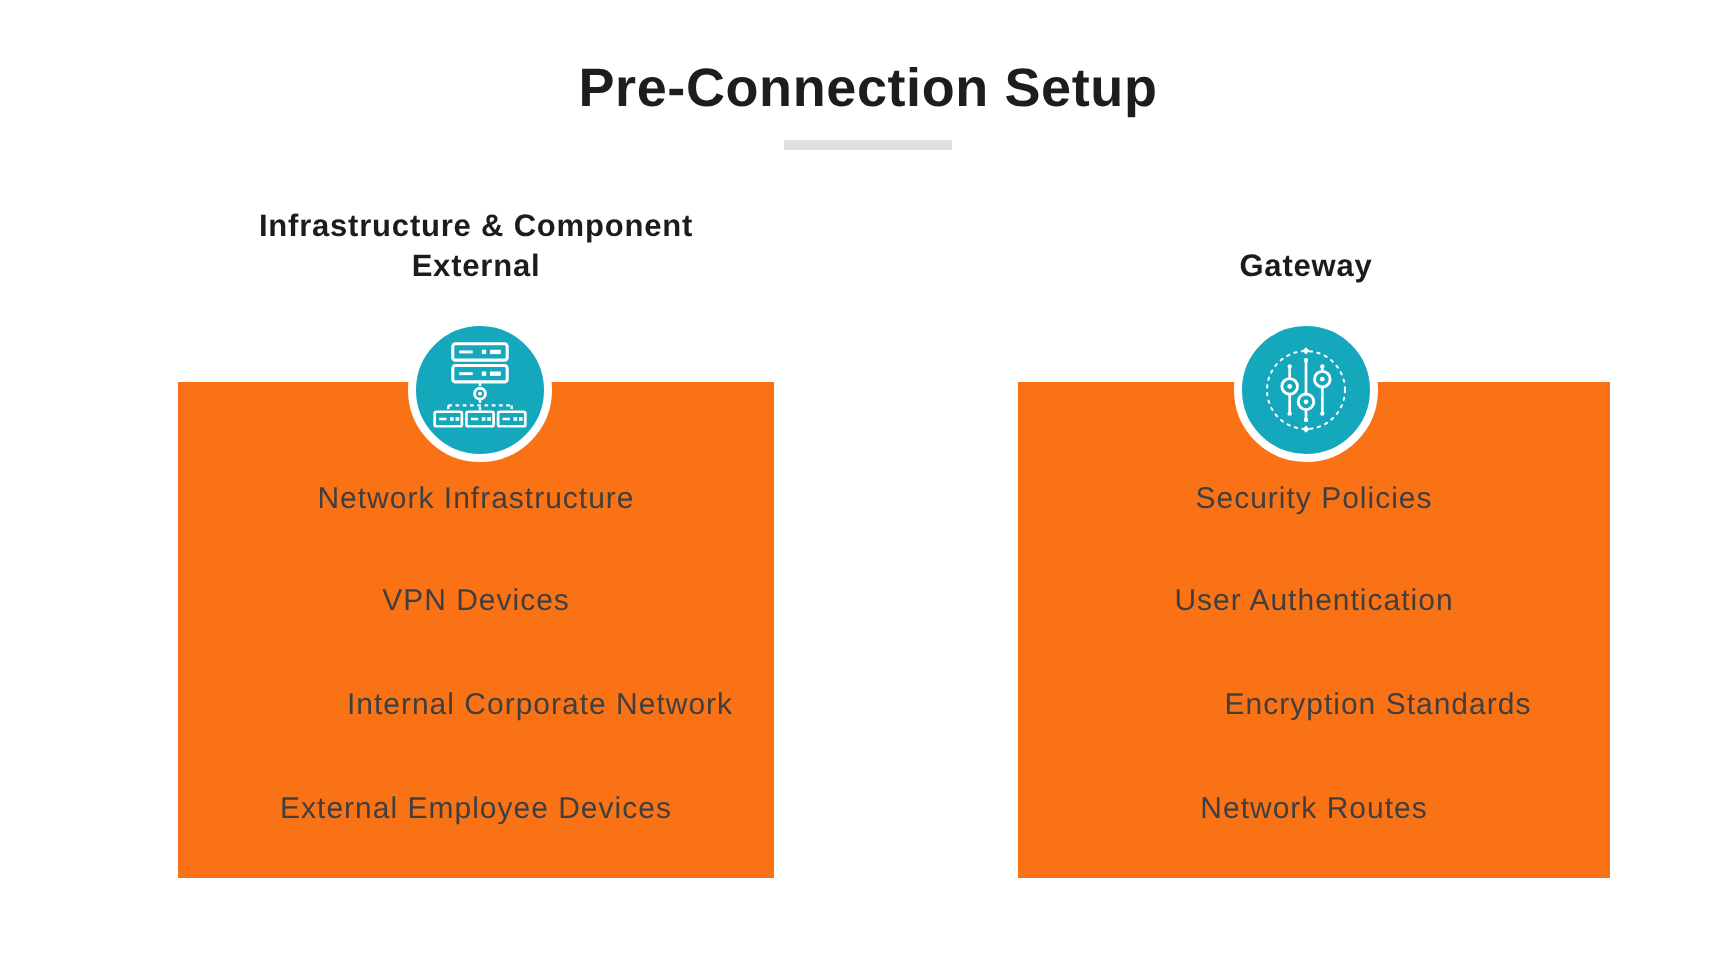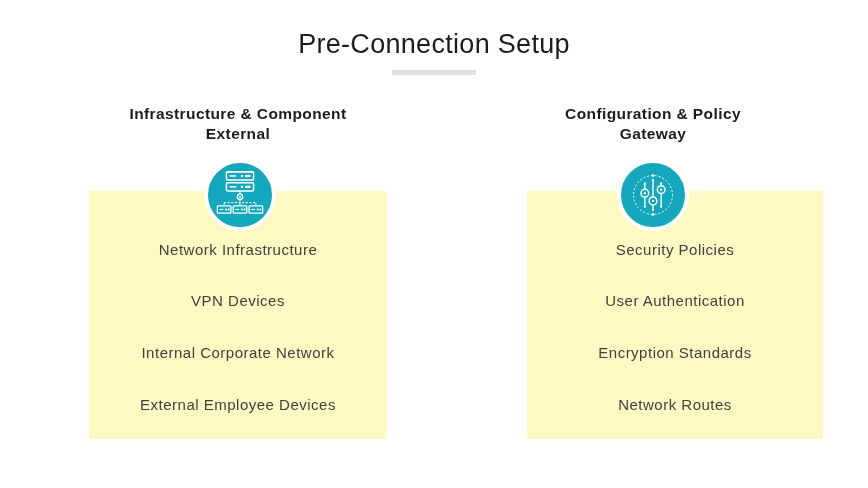--- a/index.html
+++ b/index.html
@@ -1,43 +1,43 @@
 <!DOCTYPE html>
 <html><head>
 <meta charset="utf-8">
 <style>
   html,body{margin:0;padding:0;background:#fff;}
   body{font-family:"Liberation Sans",sans-serif;}
   .stage{position:relative;width:868px;height:488px;background:#ffffff;overflow:hidden;}
 
   .title{position:absolute;left:0;top:26px;width:868px;margin:0;text-align:center;
-         font-size:27px;line-height:36px;font-weight:400;color:#1d1d1d;letter-spacing:.3px;}
+         font-size:27px;line-height:36px;font-weight:700;color:#1d1d1d;letter-spacing:.3px;}
   .title-underline{position:absolute;left:392px;top:70px;width:84px;height:5px;background:#e0e0e0;}
 
   .col-heading{position:absolute;top:104px;text-align:center;font-size:15.5px;line-height:20px;
                font-weight:700;color:#1c1c1c;letter-spacing:.4px;}
   .col-heading.left{left:89px;width:298px;}
   .col-heading.right{left:505px;width:296px;}
 
-  .panel{position:absolute;top:191px;height:248px;background:#fef9c3;}
+  .panel{position:absolute;top:191px;height:248px;background:#f97316;}
   .panel.left{left:89px;width:298px;}
-  .panel.right{left:527px;width:296px;}
+  .panel.right{left:509px;width:296px;}
 
   .icon-circle{position:absolute;top:159px;width:64px;height:64px;border-radius:50%;
                background:#15a7bb;border:4px solid #ffffff;box-sizing:content-box;
                display:flex;align-items:center;justify-content:center;}
   .icon-circle.left{left:204px;}
   .icon-circle.right{left:617px;}
   .icon-circle svg{display:block;width:58px;height:58px;}
 
   .item{position:absolute;left:0;width:100%;height:22px;line-height:22px;text-align:center;
         font-size:15px;color:#3f3f3f;letter-spacing:.5px;}
   .item.i0{top:48px;}
   .item.i1{top:99px;}
-  .item.i2{top:151px;}
+  .item.i2{top:151px;padding-left:32px;}
   .item.i3{top:203px;}
 </style>
 </head>
 <body>
 
 <div class="stage">
 
   <h1 class="title">Pre-Connection Setup</h1>
   <div class="title-underline"></div>
 
@@ -93,21 +93,21 @@
         <rect x="18.5" y="47" width="2" height="2"></rect>
         <rect x="33" y="47" width="2" height="2"></rect>
         <rect x="36" y="47" width="2" height="2"></rect>
         <rect x="50.5" y="47" width="2" height="2"></rect>
         <rect x="53.5" y="47" width="2" height="2"></rect>
       </g>
     </svg>
   </div>
 
   <div class="col-heading right">
-    <span>Configuration &amp; Policy</span><br>
+    <br>
     <span>Gateway</span>
   </div>
 
   <div class="panel right">
     <div class="item i0">Security Policies</div>
     <div class="item i1">User Authentication</div>
     <div class="item i3">Network Routes</div>
     <div class="item i2">Encryption Standards</div>
   </div>
 

